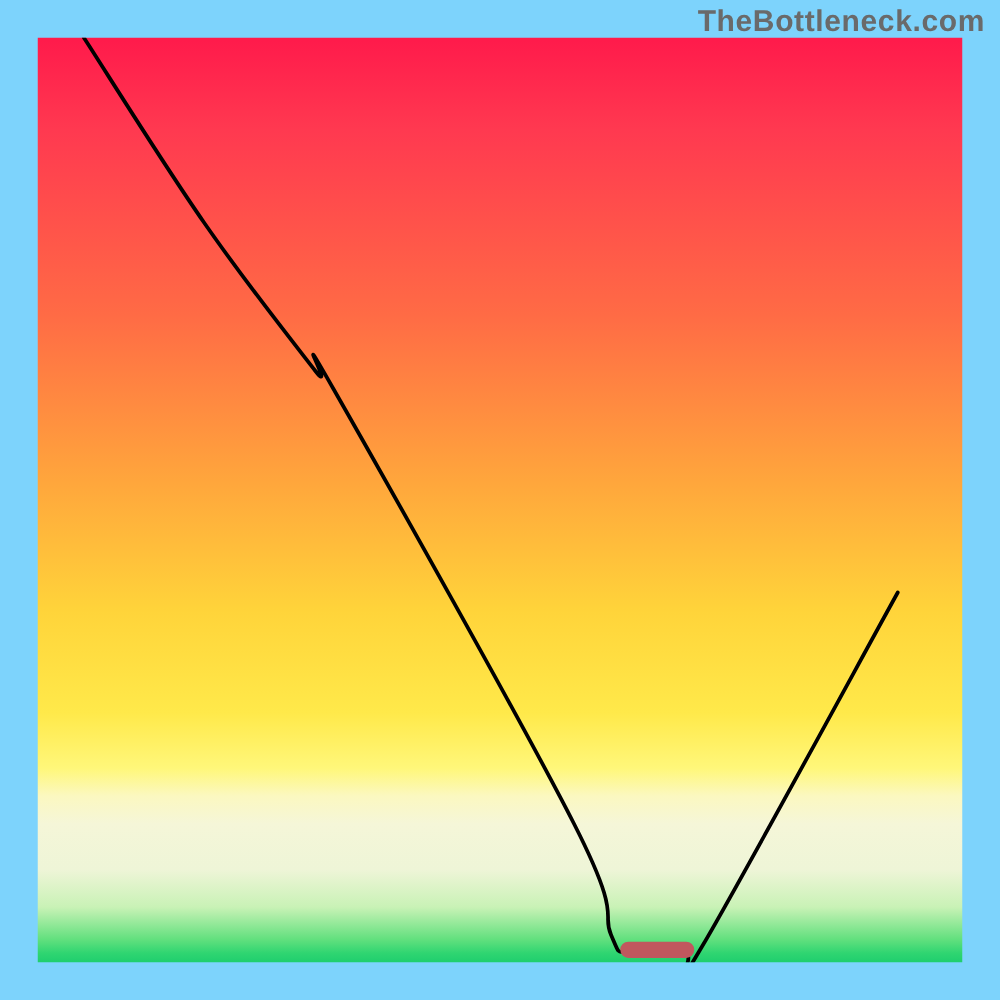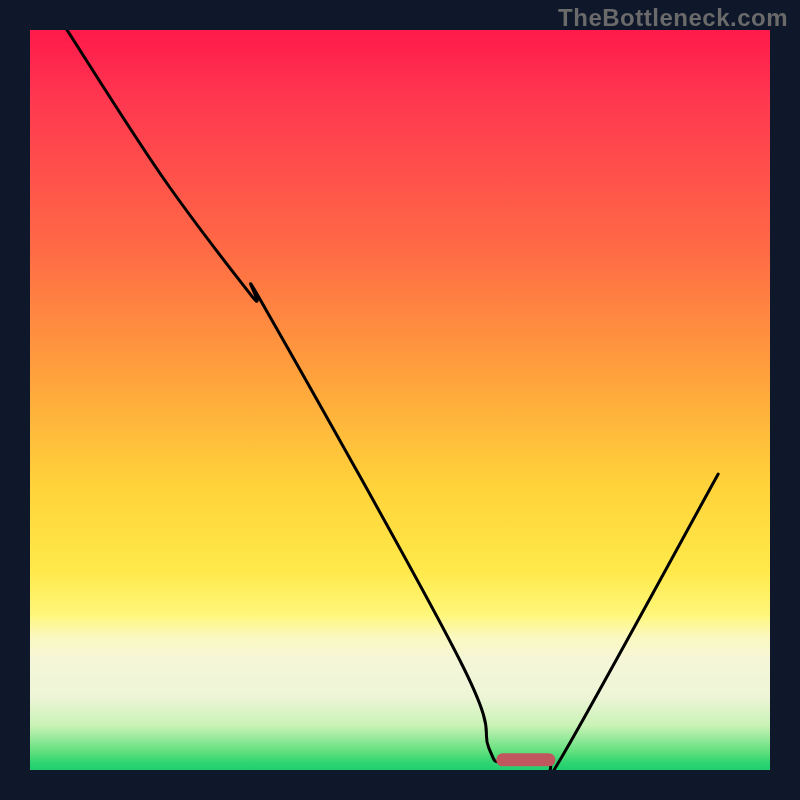--- a/index.html
+++ b/index.html
@@ -7,21 +7,21 @@
     padding: 0;
     width: 800px;
     height: 800px;
     background: #000;
     overflow: hidden;
   }
   .container {
     position: relative;
     width: 800px;
     height: 800px;
-    background: #0f172a;
+    background: #7dd3fc;
   }
   .watermark {
     position: absolute;
     top: 4px;
     right: 12px;
     font-family: Arial, Helvetica, sans-serif;
     font-size: 24px;
     font-weight: 600;
     color: #6a6a6a;
     letter-spacing: 0.5px;

